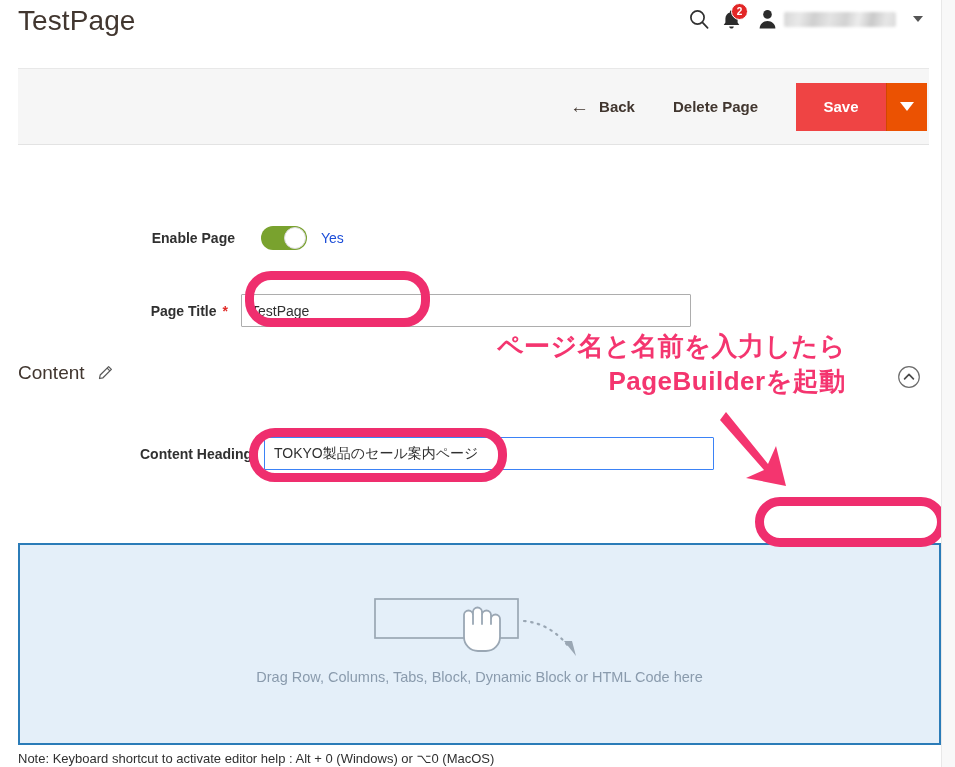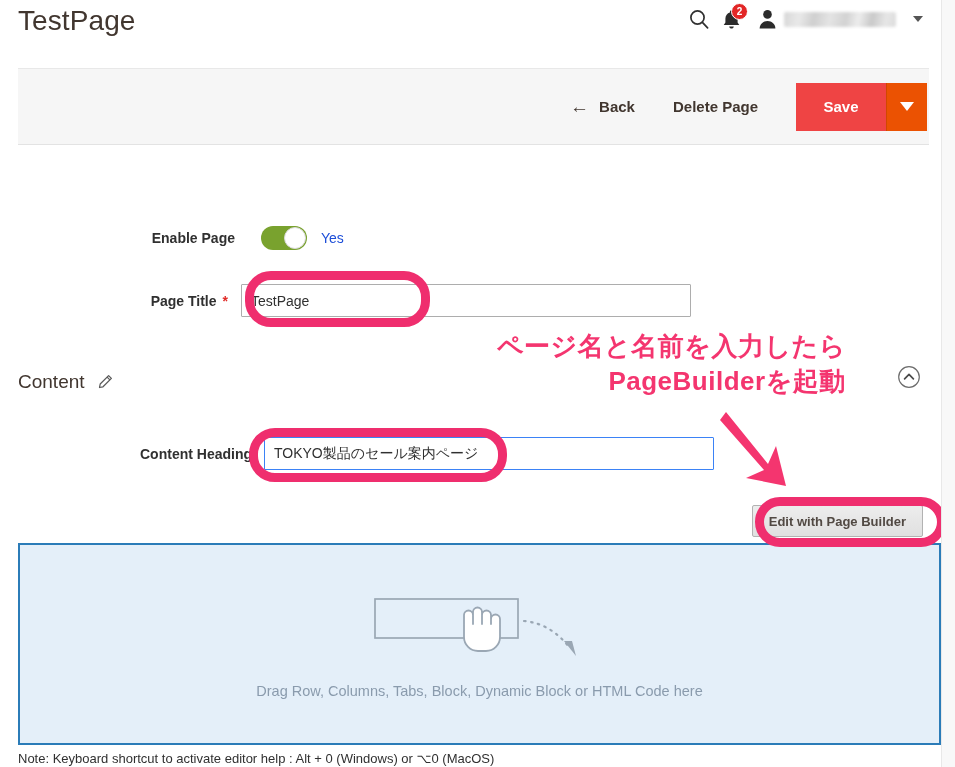--- a/index.html
+++ b/index.html
@@ -227,21 +227,21 @@
     background: #ffffff;
     border: 1px solid #d9d9d9;
     box-sizing: border-box;
   }
   .toggle-text {
     margin-left: 14px;
     font-size: 14px;
     color: #1d4ed8;
   }
 
-  #row-title { left: 0px; top: 284px; width: 720px; align-items: center; }
+  #row-title { left: 0px; top: 294px; width: 720px; align-items: center; }
   #row-title .field-label { width: 228px; }
   .text-input {
     margin-left: 13px;
     width: 450px;
     height: 33px;
     box-sizing: border-box;
     border: 1px solid #adadad;
     background: #ffffff;
     font-size: 14px;
     font-family: inherit;
@@ -251,21 +251,21 @@
     outline: none;
   }
   .text-input.focused {
     border: 1px solid #3b82f6;
   }
 
   
   .section-head {
     position: absolute;
     left: 18px;
-    top: 371px;
+    top: 362px;
     display: flex;
     align-items: center;
     gap: 12px;
   }
   .section-title {
     font-size: 19px;
     font-weight: 400;
     color: #41362f;
   }
   .pencil-icon { display: block; cursor: pointer; }
@@ -312,21 +312,20 @@
   }
   .dz-inner {
     position: absolute;
     left: 0; right: 0;
     top: 50px;
     display: flex;
     flex-direction: column;
     align-items: center;
   }
   .dz-text {
-    margin-top: 14px;
     font-size: 14.5px;
     color: #8a9bad;
     white-space: nowrap;
   }
 
   
   .note {
     position: absolute;
     left: 18px;
     top: 751px;
@@ -445,21 +444,20 @@
   <svg class="collapse-btn" viewBox="0 0 24 24">
     <circle cx="12" cy="12" r="10.3" fill="none" stroke="#6d6d6d" stroke-width="1.2"></circle>
     <polyline points="7.6,13.8 12,9.4 16.4,13.8" fill="none" stroke="#4a4a4a" stroke-width="1.7" stroke-linecap="round" stroke-linejoin="round"></polyline>
   </svg>
 
   <div class="field-row" id="row-heading">
     <div class="field-label">Content Heading</div>
     <input class="text-input focused" type="text" value="TOKYO製品のセール案内ページ" style="">
   </div>
 
-  <button class="pb-button">Edit with Page Builder</button>
 
   <div class="dropzone">
     <div class="dz-inner">
       <svg width="228" height="74" viewBox="0 0 228 74">
         <rect x="9" y="4" width="143" height="39" fill="none" stroke="#9aa7b4" stroke-width="1.7"></rect>
         <path d="M98 31 v-11 a4.5 4.5 0 0 1 9 0 v9 v-12 a4.5 4.5 0 0 1 9 0 v12 v-9 a4.5 4.5 0 0 1 9 0 v9 v-5 a4.5 4.5 0 0 1 9 0 v18 a14 14 0 0 1 -14 14 h-8 a14 14 0 0 1 -14 -14 z" fill="#ffffff" stroke="#9aa7b4" stroke-width="1.8" stroke-linejoin="round"></path>
         <path d="M158 26 C178 28 192 38 203 52" fill="none" stroke="#9aa7b4" stroke-width="2.2" stroke-linecap="round" stroke-dasharray="1.5 5.5"></path>
         <polygon points="198,46 210,61 206,46" fill="#9aa7b4"></polygon>
       </svg>
       <div class="dz-text">Drag Row, Columns, Tabs, Block, Dynamic Block or HTML Code here</div>

